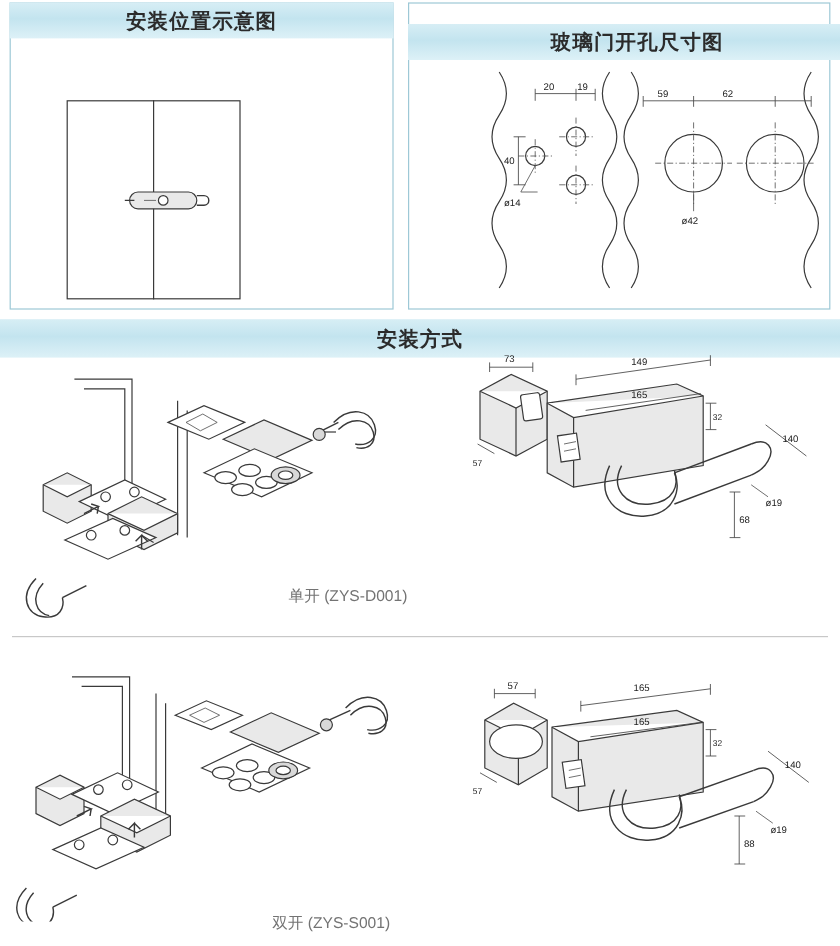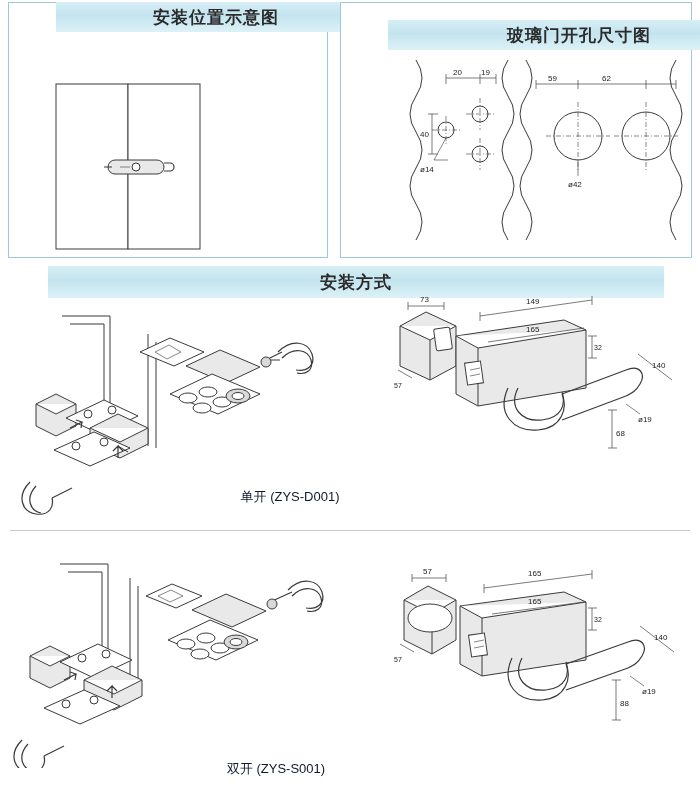--- a/index.html
+++ b/index.html
@@ -11,47 +11,47 @@
     position:relative;
     overflow:hidden;
   }
   .page{position:relative;width:700px;height:788px;}
 
   
   .band{
     position:absolute;
     height:30px;
     background:linear-gradient(to bottom,#d7eef5 0%,#c3e4ef 45%,#ddf1f7 100%);
-    display:flex;align-items:center;justify-content:center;margin-left:48px;
+    display:flex;align-items:center;justify-content:center;
   }
   .band span{
     font-size:17px;font-weight:bold;color:#2b2b2b;letter-spacing:1px;
   }
 
   
   .panel{
     position:absolute;
     border:1px solid #9dc8d6;
     background:#fff;
     box-sizing:border-box;
   }
   #panel-left{left:8px;top:2px;width:320px;height:256px;}
   #panel-right{left:340px;top:2px;width:352px;height:256px;}
 
   #band-left{left:8px;top:2px;width:320px;}
   #band-right{left:340px;top:20px;width:382px;}
 
   
-  #band-wide{left:0px;top:266px;width:616px;height:32px;justify-content:center;}
+  #band-wide{left:0px;top:266px;width:700px;height:32px;justify-content:center;}
 
   
   .fig{position:absolute;text-align:center;}
   .caption{
     position:absolute;
-    font-size:13px;color:#0f172a;text-align:center;width:240px;
+    font-size:13px;color:#737373;text-align:center;width:240px;
   }
   .divider{
     position:absolute;left:10px;width:680px;height:1px;background:#c8c8c8;
   }
 
   svg{display:block;}
   .ln{fill:none;stroke:#3a3a3a;stroke-width:1;}
   .ln2{fill:none;stroke:#3a3a3a;stroke-width:1.2;}
   .thin{fill:none;stroke:#555;stroke-width:.7;}
   .dash{fill:none;stroke:#555;stroke-width:.7;stroke-dasharray:5 2 1 2;}

